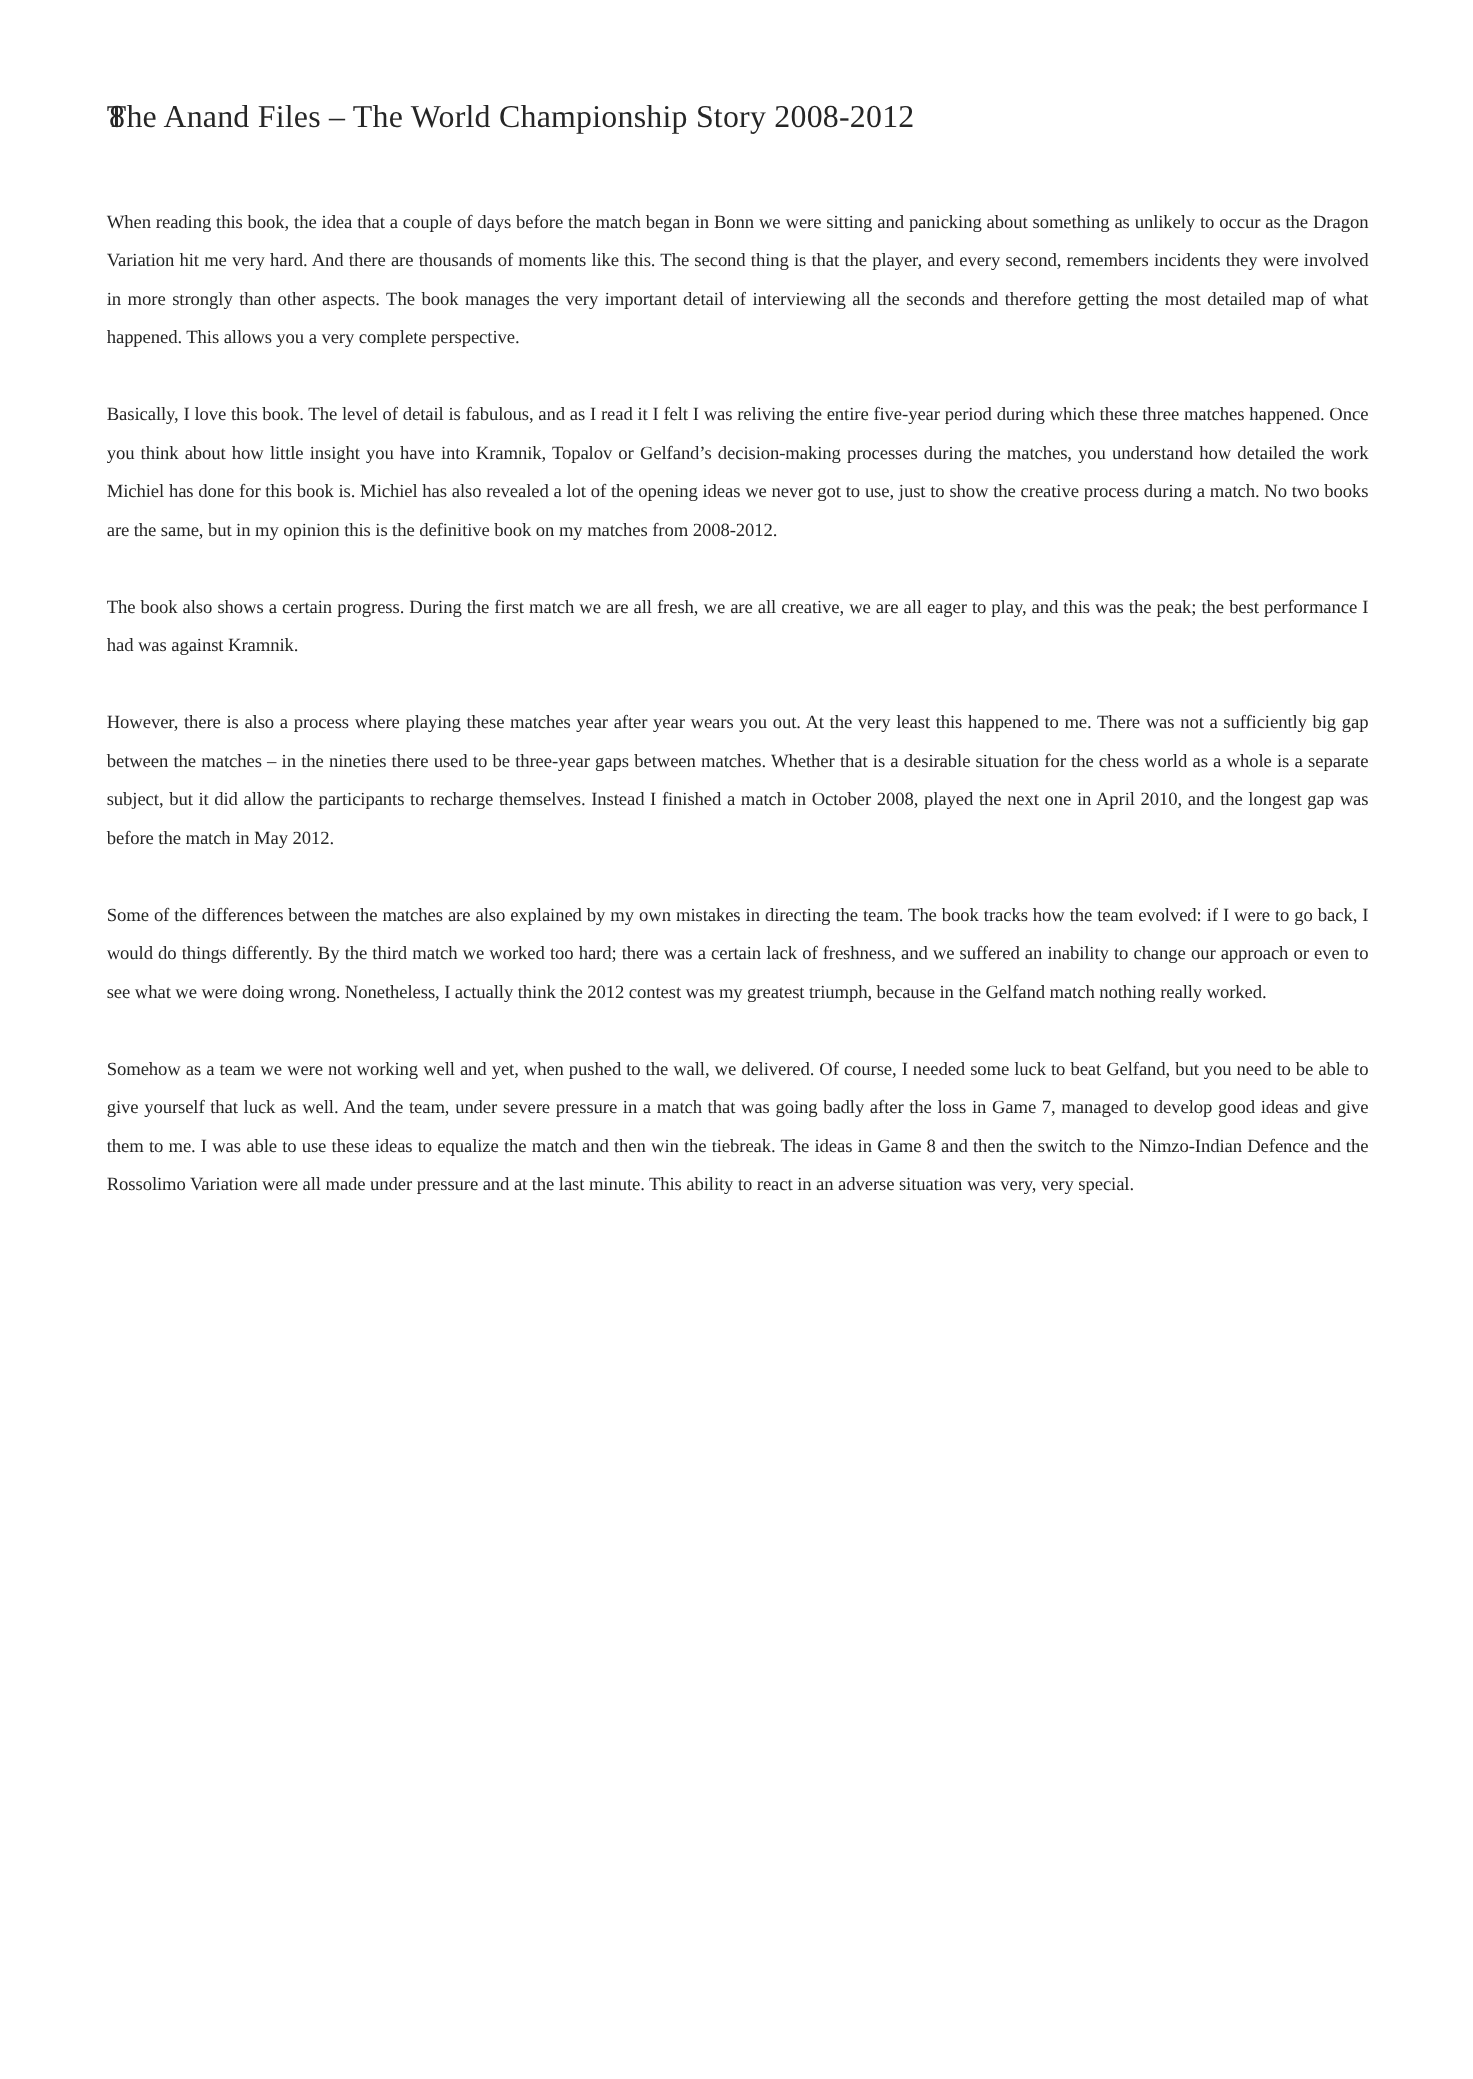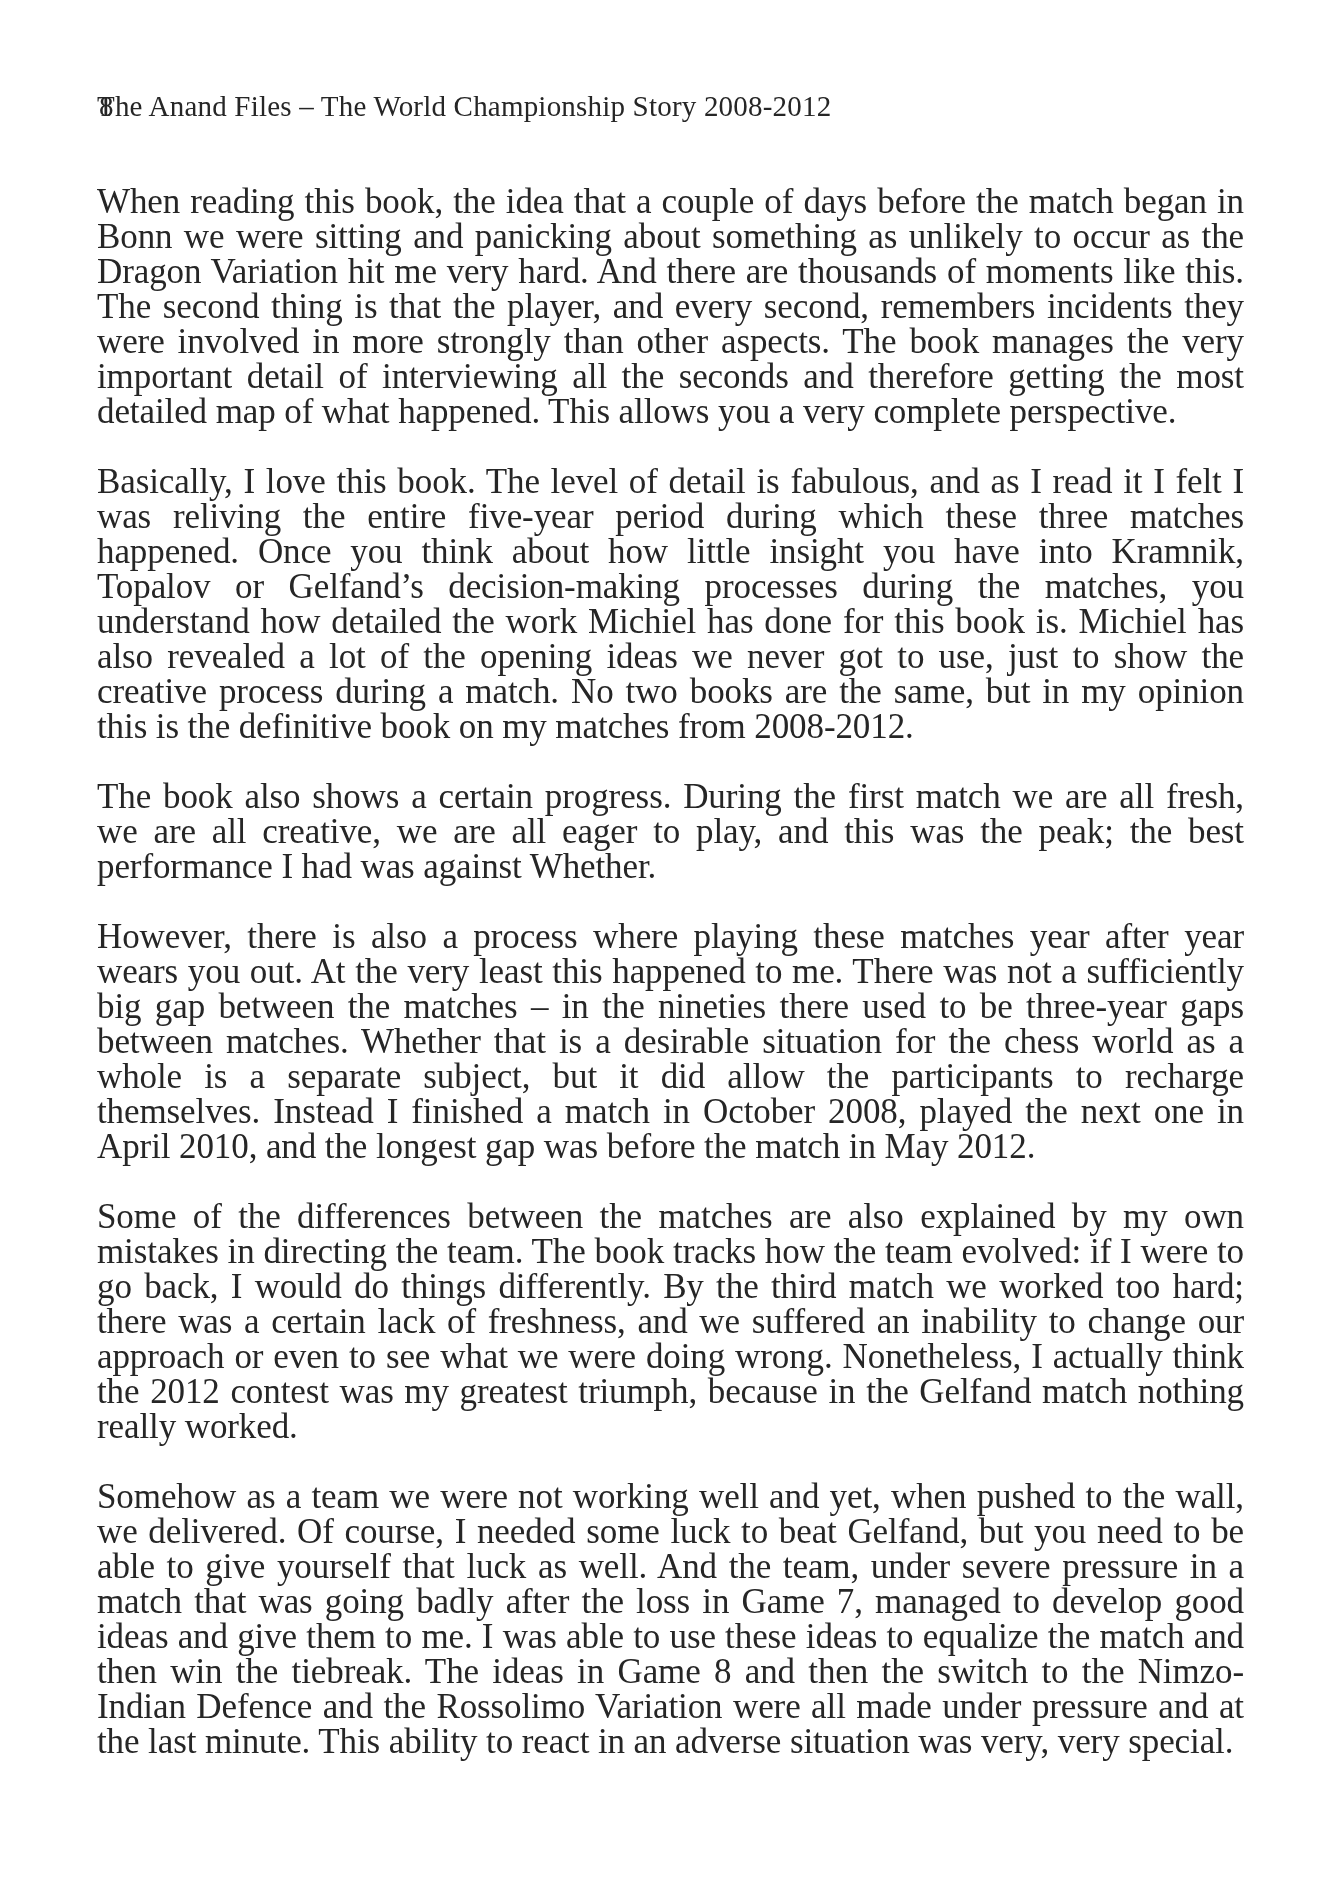--- a/index.html
+++ b/index.html
@@ -33,21 +33,21 @@
   }
   .header-title {
     display: block;
     text-align: left;
   }
   .body-text {
     position: absolute;
     top: 184px;
     left: 97px;
     width: 1147px;
-    font-size: 35px;
+    font-size: 17px;
     line-height: 35px;
     text-align: justify;
     letter-spacing: -0.1px;
   }
   .body-text p {
     margin: 0 0 35px 0;
     padding: 0;
   }
 </style>
 </head>
@@ -56,19 +56,19 @@
 <div class="page">
 
   <header class="running-header">
     <span class="page-num">8</span>
     <span class="header-title">The Anand Files – The World Championship Story 2008-2012</span>
   </header>
 
   <main class="body-text">
     <p>When reading this book, the idea that a couple of days before the match began in Bonn we were sitting and panicking about something as unlikely to occur as the Dragon Variation hit me very hard. And there are thousands of moments like this. The second thing is that the player, and every second, remembers incidents they were involved in more strongly than other aspects. The book manages the very important detail of interviewing all the seconds and therefore getting the most detailed map of what happened. This allows you a very complete perspective.</p>
     <p>Basically, I love this book. The level of detail is fabulous, and as I read it I felt I was reliving the entire five-year period during which these three matches happened. Once you think about how little insight you have into Kramnik, Topalov or Gelfand’s decision-making processes during the matches, you understand how detailed the work Michiel has done for this book is. Michiel has also revealed a lot of the opening ideas we never got to use, just to show the creative process during a match. No two books are the same, but in my opinion this is the definitive book on my matches from 2008-2012.</p>
-    <p>The book also shows a certain progress. During the first match we are all fresh, we are all creative, we are all eager to play, and this was the peak; the best performance I had was against Whether.</p>
+    <p>The book also shows a certain progress. During the first match we are all fresh, we are all creative, we are all eager to play, and this was the peak; the best performance I had was against Kramnik.</p>
     <p>However, there is also a process where playing these matches year after year wears you out. At the very least this happened to me. There was not a sufficiently big gap between the matches – in the nineties there used to be three-year gaps between matches. Whether that is a desirable situation for the chess world as a whole is a separate subject, but it did allow the participants to recharge themselves. Instead I finished a match in October 2008, played the next one in April 2010, and the longest gap was before the match in May 2012.</p>
     <p>Some of the differences between the matches are also explained by my own mistakes in directing the team. The book tracks how the team evolved: if I were to go back, I would do things differently. By the third match we worked too hard; there was a certain lack of freshness, and we suffered an inability to change our approach or even to see what we were doing wrong. Nonetheless, I actually think the 2012 contest was my greatest triumph, because in the Gelfand match nothing really worked.</p>
     <p>Somehow as a team we were not working well and yet, when pushed to the wall, we delivered. Of course, I needed some luck to beat Gelfand, but you need to be able to give yourself that luck as well. And the team, under severe pressure in a match that was going badly after the loss in Game 7, managed to develop good ideas and give them to me. I was able to use these ideas to equalize the match and then win the tiebreak. The ideas in Game 8 and then the switch to the Nimzo-Indian Defence and the Rossolimo Variation were all made under pressure and at the last minute. This ability to react in an adverse situation was very, very special.</p>
   </main>
 
 </div>
 
 </body></html>

